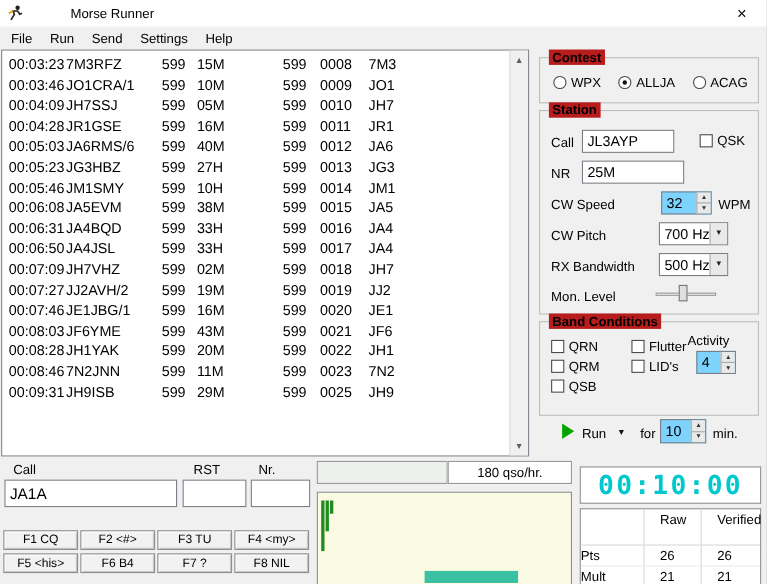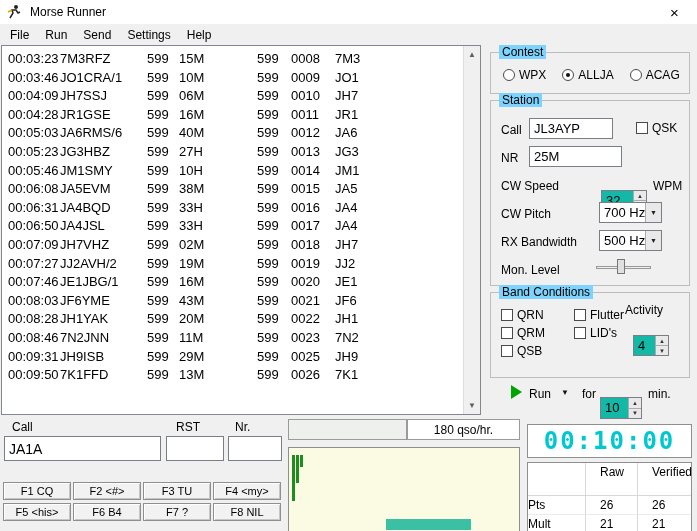--- a/index.html
+++ b/index.html
@@ -4,21 +4,21 @@
 <style>
   * { margin:0; padding:0; box-sizing:border-box; }
   html,body { background:#ffffff; }
   .app {
     position:relative; width:697px; height:531px; overflow:hidden;
     background:#f0f0f0; color:#000;
     font-family:"Liberation Sans", sans-serif; font-size:12px;
     outline:1px solid #8a8a8a;
   }
   
-  .titlebar { position:absolute; left:0; top:0; width:697px; height:24px; background:#fff; display:flex; align-items:center; }
+  .titlebar { position:absolute; left:0; top:0; width:697px; height:24px; background:#fff; display:flex; align-items:center;gap:34px; }
   .app-icon { margin-left:6px; width:16px; height:16px; display:inline-block; }
   .title { margin-left:8px; font-size:12px; }
   .close-btn { position:absolute; right:0; top:0; width:45px; height:24px; display:flex; align-items:center; justify-content:center; font-size:15px; }
   
   .menubar { position:absolute; left:0; top:24px; width:697px; height:21px; display:flex; align-items:center; padding-left:2px; }
   .menu-item { padding:2px 8px; }
   
   .log { position:absolute; left:1px; top:45px; width:480px; height:370px; background:#fff; border:1px solid #828790; }
   .log-rows { position:absolute; left:0; top:4px; right:18px; bottom:0; overflow:hidden; font-size:13px; }
   .log-row { height:18.6px; line-height:18.6px; white-space:nowrap; }
@@ -27,29 +27,29 @@
   .c-call { width:87px; }
   .c-rst_s { width:32px; }
   .c-exch_s { width:78px; }
   .c-rst_r { width:34px; }
   .c-nr_r { width:44px; }
   .scrollbar { position:absolute; right:0; top:0; width:17px; height:100%; background:#f0f0f0; border-left:1px solid #dcdcdc; }
   .sb-btn { position:absolute; left:0; width:16px; height:17px; font-size:8px; color:#606060; display:flex; align-items:center; justify-content:center; }
   .sb-up { top:0; } .sb-down { bottom:0; }
   
   .groupbox { position:absolute; border:1px solid #bdbdbd; }
-  .legend { position:absolute; top:-8px; left:8px; background:#7dd3fc; padding:0 3px; }
+  .legend { position:absolute; top:-8px; left:8px; background:#b91c1c; padding:0 3px;font-weight:bold; }
   
   .radio-wrap, .check-wrap { display:inline-flex; align-items:center; gap:4px; height:16px; }
   .radio { width:12px; height:12px; border:1px solid #4a4a4a; border-radius:50%; background:#fff; position:relative; flex:none; }
   .radio.sel::after { content:""; position:absolute; left:3px; top:3px; width:4px; height:4px; border-radius:50%; background:#111; }
   .check { width:12px; height:12px; border:1px solid #4a4a4a; background:#fff; flex:none; }
   
   .tbox { position:absolute; background:#fff; border:1px solid #7a7f87; font-family:"Liberation Sans",sans-serif; font-size:13px; padding:1px 4px; }
-  .spinner { position:absolute; background:#14b8a6; border:1px solid #7a7f87;margin-top:16px; }
+  .spinner { position:absolute; background:#7dd3fc; border:1px solid #7a7f87; }
   .spin-val { position:absolute; left:4px; top:2px; font-size:13px; }
   .spin-btns { position:absolute; right:0; top:0; bottom:0; width:13px; display:flex; flex-direction:column; }
   .spin-btn { flex:1; background:#e9e9e9; border-left:1px solid #ababab; font-size:6px; color:#333; display:flex; align-items:center; justify-content:center; }
   .spin-btn + .spin-btn { border-top:1px solid #ababab; }
   .combo { position:absolute; height:21px; background:#fff; border:1px solid #7a7f87; }
   .combo-val { position:absolute; left:4px; top:2px; font-size:13px; }
   .combo-drop { position:absolute; right:0; top:0; bottom:0; width:16px; background:#e9e9e9; border-left:1px solid #ababab; font-size:7px; color:#222; display:flex; align-items:center; justify-content:center; }
   .slider { position:absolute; width:55px; height:16px; }
   .slider-track { position:absolute; left:0; right:0; top:7px; height:3px; background:#eee; border:1px solid #999; }
   .slider-thumb { position:absolute; left:21px; top:0; width:8px; height:15px; background:#e0e0e0; border:1px solid #777; }
@@ -99,36 +99,35 @@
       <span class="menu-item">Run</span>
       <span class="menu-item">Send</span>
       <span class="menu-item">Settings</span>
       <span class="menu-item">Help</span>
     </div>
 
   <div class="log">
     <div class="log-rows" id="log-rows">
         <div class="log-row"><span class="c-time">00:03:23</span><span class="c-call">7M3RFZ</span><span class="c-rst_s">599</span><span class="c-exch_s">15M</span><span class="c-rst_r">599</span><span class="c-nr_r">0008</span><span class="c-chk">7M3</span></div>
         <div class="log-row"><span class="c-time">00:03:46</span><span class="c-call">JO1CRA/1</span><span class="c-rst_s">599</span><span class="c-exch_s">10M</span><span class="c-rst_r">599</span><span class="c-nr_r">0009</span><span class="c-chk">JO1</span></div>
-        <div class="log-row"><span class="c-time">00:04:09</span><span class="c-call">JH7SSJ</span><span class="c-rst_s">599</span><span class="c-exch_s">06M</span><span class="c-rst_r">599</span><span class="c-nr_r">0010</span><span class="c-chk">JH7</span></div>
+        <div class="log-row"><span class="c-time">00:04:09</span><span class="c-call">JH7SSJ</span><span class="c-rst_s">599</span><span class="c-exch_s">05M</span><span class="c-rst_r">599</span><span class="c-nr_r">0010</span><span class="c-chk">JH7</span></div>
         <div class="log-row"><span class="c-time">00:04:28</span><span class="c-call">JR1GSE</span><span class="c-rst_s">599</span><span class="c-exch_s">16M</span><span class="c-rst_r">599</span><span class="c-nr_r">0011</span><span class="c-chk">JR1</span></div>
         <div class="log-row"><span class="c-time">00:05:03</span><span class="c-call">JA6RMS/6</span><span class="c-rst_s">599</span><span class="c-exch_s">40M</span><span class="c-rst_r">599</span><span class="c-nr_r">0012</span><span class="c-chk">JA6</span></div>
         <div class="log-row"><span class="c-time">00:05:23</span><span class="c-call">JG3HBZ</span><span class="c-rst_s">599</span><span class="c-exch_s">27H</span><span class="c-rst_r">599</span><span class="c-nr_r">0013</span><span class="c-chk">JG3</span></div>
         <div class="log-row"><span class="c-time">00:05:46</span><span class="c-call">JM1SMY</span><span class="c-rst_s">599</span><span class="c-exch_s">10H</span><span class="c-rst_r">599</span><span class="c-nr_r">0014</span><span class="c-chk">JM1</span></div>
         <div class="log-row"><span class="c-time">00:06:08</span><span class="c-call">JA5EVM</span><span class="c-rst_s">599</span><span class="c-exch_s">38M</span><span class="c-rst_r">599</span><span class="c-nr_r">0015</span><span class="c-chk">JA5</span></div>
         <div class="log-row"><span class="c-time">00:06:31</span><span class="c-call">JA4BQD</span><span class="c-rst_s">599</span><span class="c-exch_s">33H</span><span class="c-rst_r">599</span><span class="c-nr_r">0016</span><span class="c-chk">JA4</span></div>
         <div class="log-row"><span class="c-time">00:06:50</span><span class="c-call">JA4JSL</span><span class="c-rst_s">599</span><span class="c-exch_s">33H</span><span class="c-rst_r">599</span><span class="c-nr_r">0017</span><span class="c-chk">JA4</span></div>
         <div class="log-row"><span class="c-time">00:07:09</span><span class="c-call">JH7VHZ</span><span class="c-rst_s">599</span><span class="c-exch_s">02M</span><span class="c-rst_r">599</span><span class="c-nr_r">0018</span><span class="c-chk">JH7</span></div>
         <div class="log-row"><span class="c-time">00:07:27</span><span class="c-call">JJ2AVH/2</span><span class="c-rst_s">599</span><span class="c-exch_s">19M</span><span class="c-rst_r">599</span><span class="c-nr_r">0019</span><span class="c-chk">JJ2</span></div>
         <div class="log-row"><span class="c-time">00:07:46</span><span class="c-call">JE1JBG/1</span><span class="c-rst_s">599</span><span class="c-exch_s">16M</span><span class="c-rst_r">599</span><span class="c-nr_r">0020</span><span class="c-chk">JE1</span></div>
         <div class="log-row"><span class="c-time">00:08:03</span><span class="c-call">JF6YME</span><span class="c-rst_s">599</span><span class="c-exch_s">43M</span><span class="c-rst_r">599</span><span class="c-nr_r">0021</span><span class="c-chk">JF6</span></div>
         <div class="log-row"><span class="c-time">00:08:28</span><span class="c-call">JH1YAK</span><span class="c-rst_s">599</span><span class="c-exch_s">20M</span><span class="c-rst_r">599</span><span class="c-nr_r">0022</span><span class="c-chk">JH1</span></div>
         <div class="log-row"><span class="c-time">00:08:46</span><span class="c-call">7N2JNN</span><span class="c-rst_s">599</span><span class="c-exch_s">11M</span><span class="c-rst_r">599</span><span class="c-nr_r">0023</span><span class="c-chk">7N2</span></div>
         <div class="log-row"><span class="c-time">00:09:31</span><span class="c-call">JH9ISB</span><span class="c-rst_s">599</span><span class="c-exch_s">29M</span><span class="c-rst_r">599</span><span class="c-nr_r">0025</span><span class="c-chk">JH9</span></div>
-        <div class="log-row"><span class="c-time">00:09:50</span><span class="c-call">7K1FFD</span><span class="c-rst_s">599</span><span class="c-exch_s">13M</span><span class="c-rst_r">599</span><span class="c-nr_r">0026</span><span class="c-chk">7K1</span></div>
       </div>
     <div class="scrollbar">
       <div class="sb-btn sb-up">▲</div>
       <div class="sb-btn sb-down">▼</div>
     </div>
   </div>
 
   <div class="groupbox" style="left:490px; top:52px; width:200px; height:42px;">
     <span class="legend">Contest</span>
     <div id="contest-options" style="position:absolute; left:12px; top:14px; display:flex; gap:16px;">

